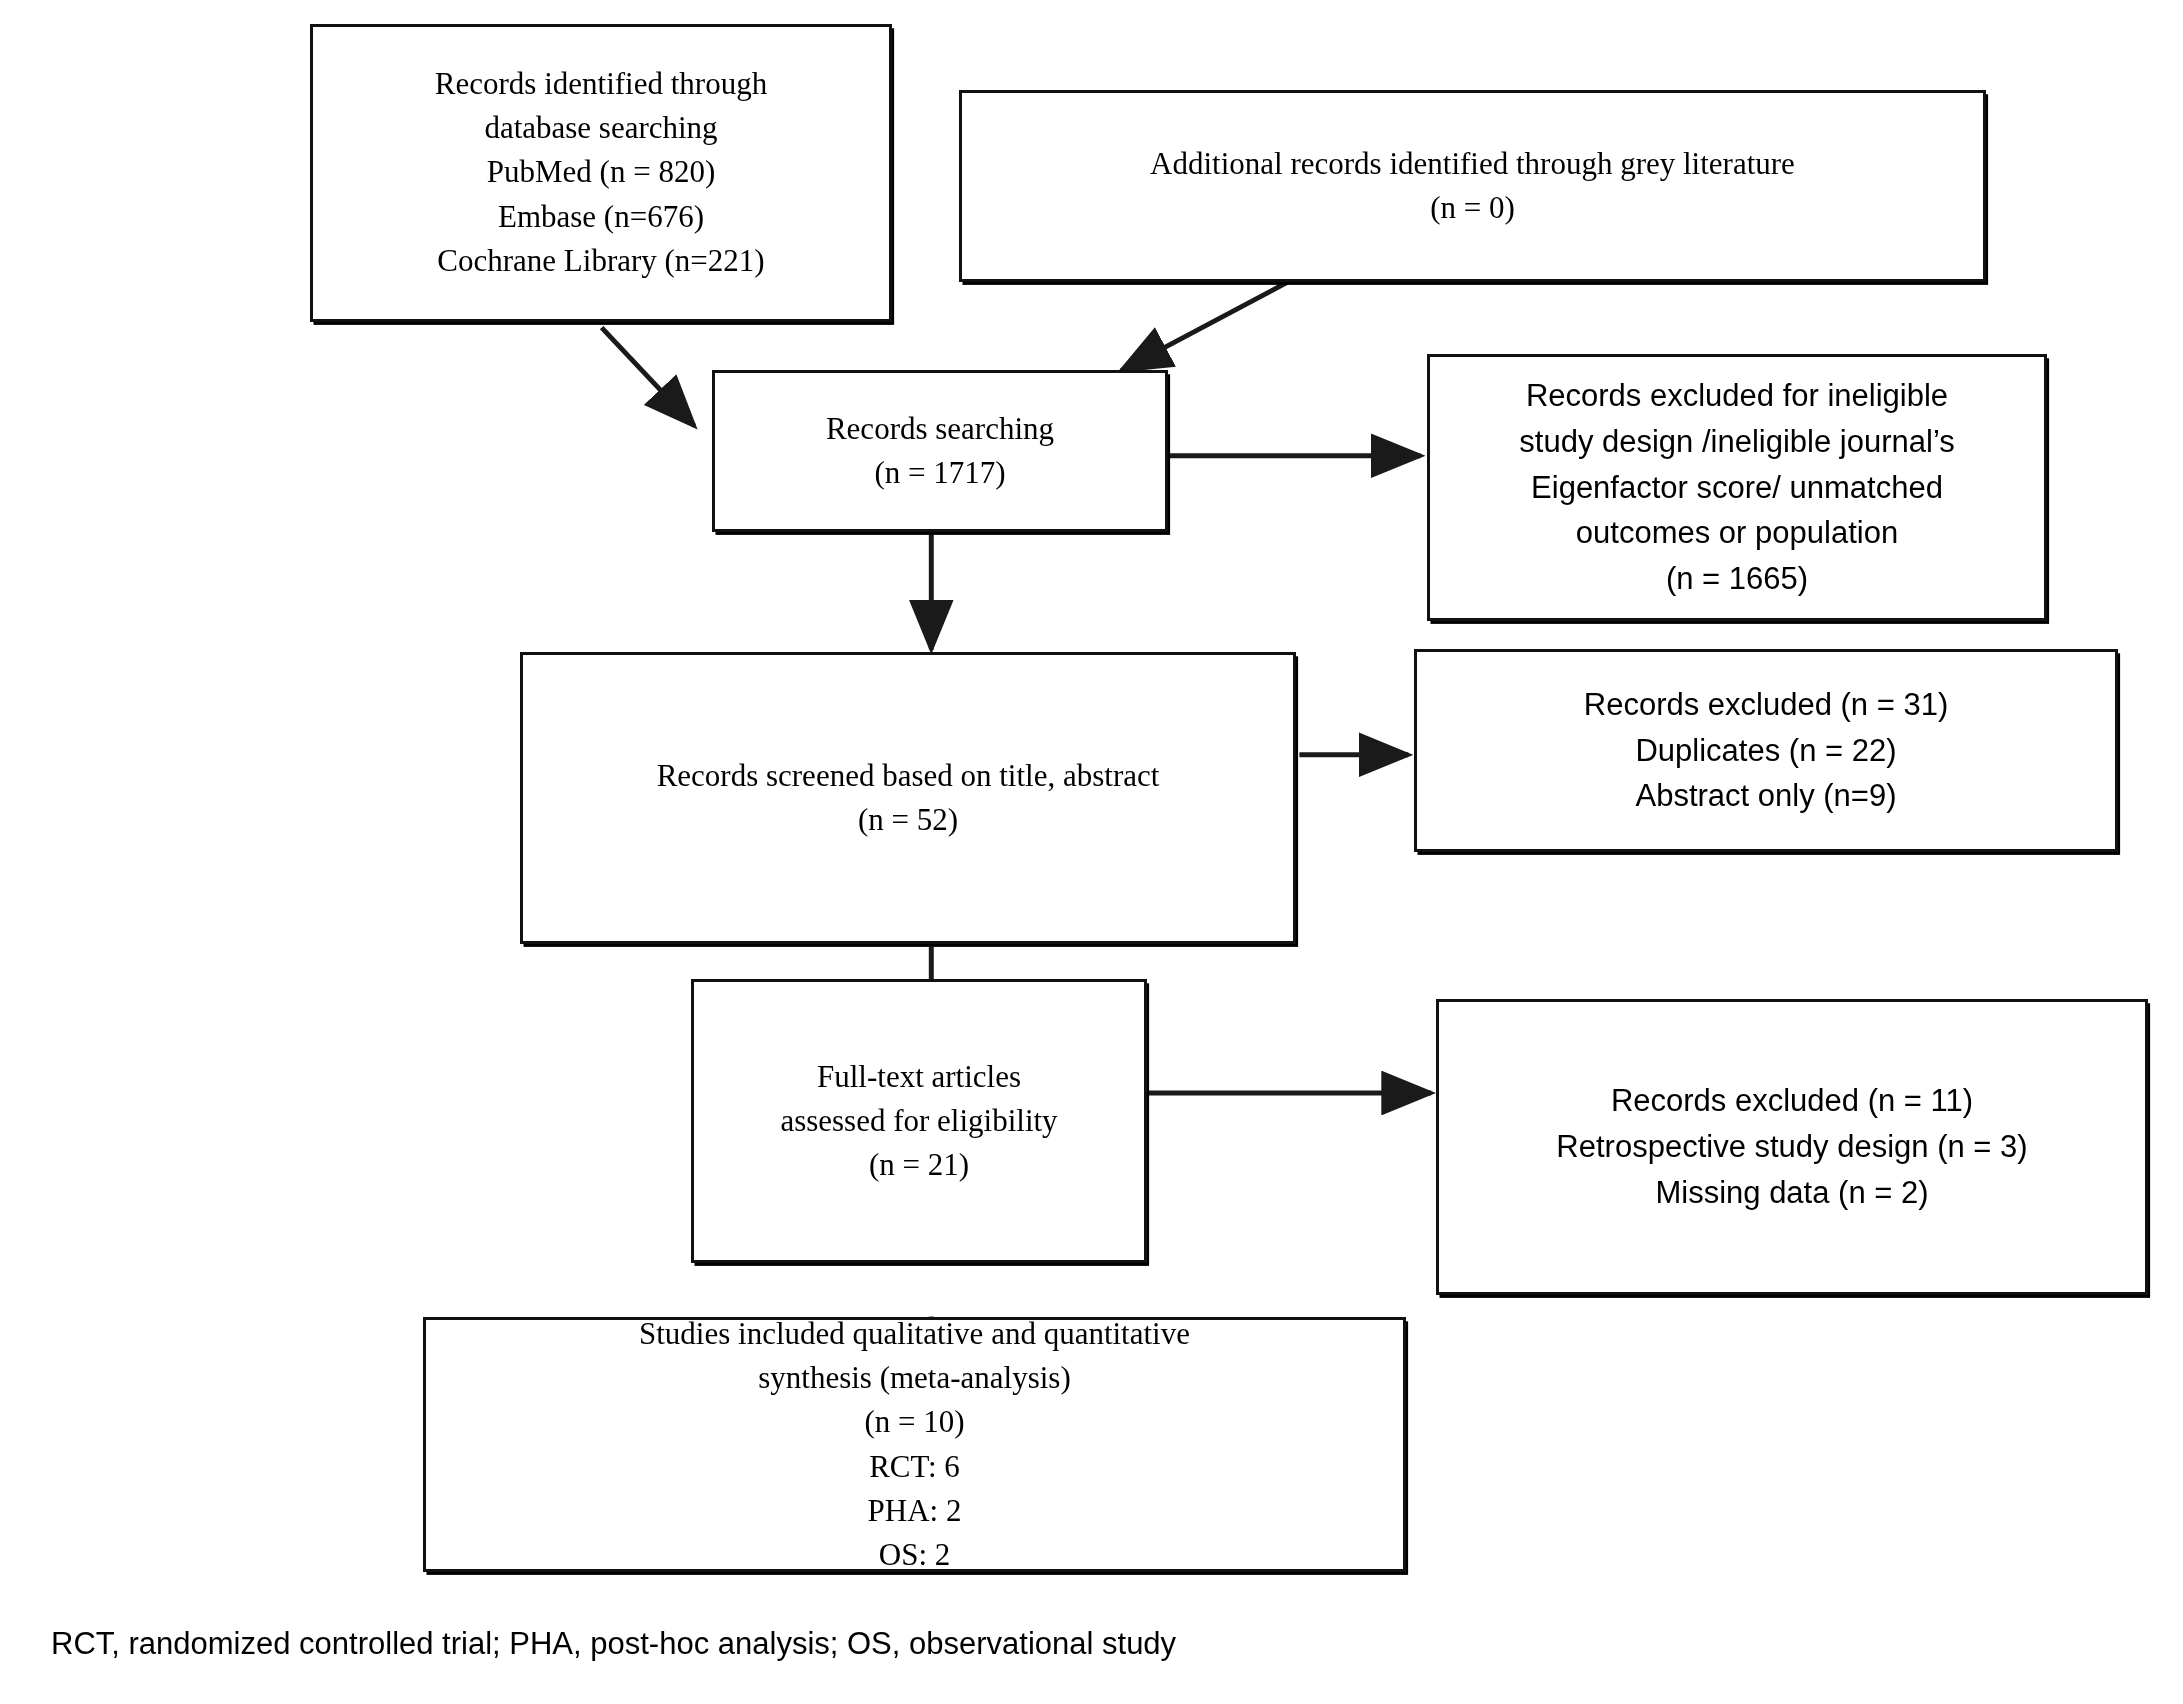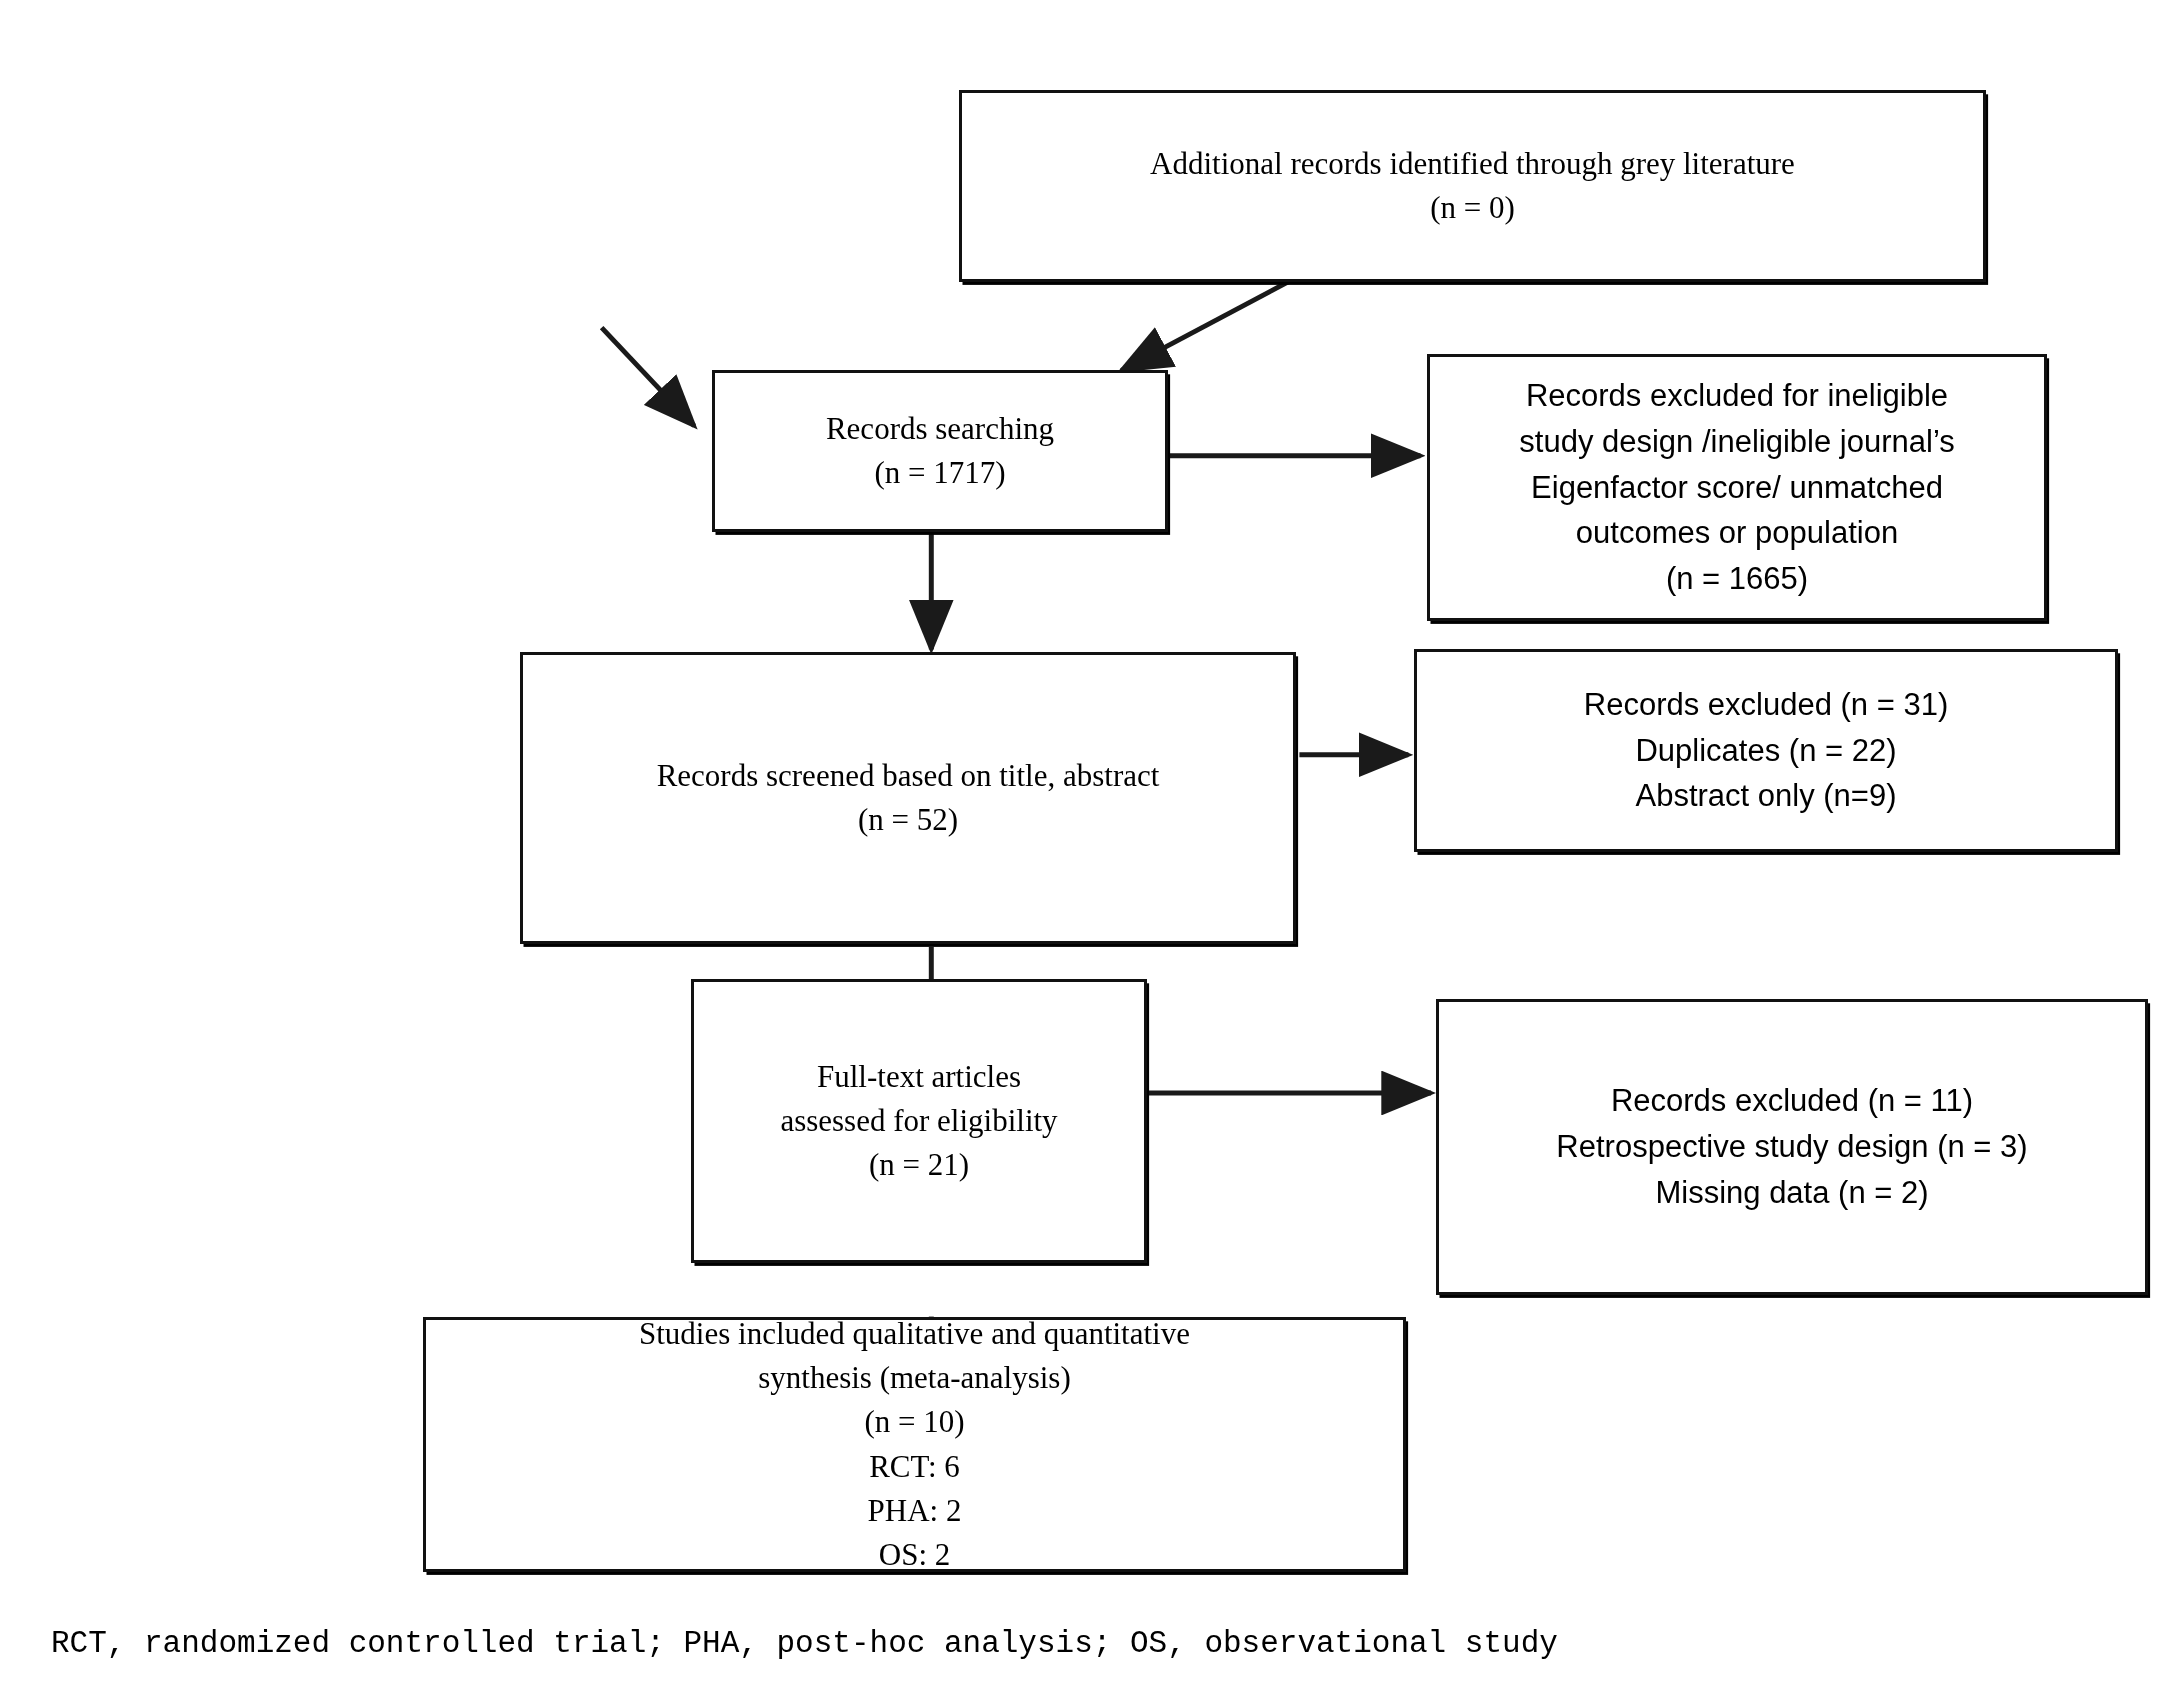--- a/index.html
+++ b/index.html
@@ -24,21 +24,21 @@
     text-align:center;
     line-height:1.42;
   }
   .box .ln{display:block;white-space:nowrap;}
   .serif{font-family:"Liberation Serif", serif;font-size:31px;}
   .sans{font-family:"Liberation Sans", sans-serif;font-size:31px;}
   .shadow{box-shadow:2.8px 3.6px 0 -0.7px #000;}
   svg.arrows{position:absolute;left:0;top:0;width:2183px;height:1704px;pointer-events:none;}
   .footnote{
     position:absolute;
-    font-family:Liberation Mono, monospace;
+    font-family:Liberation Sans, sans-serif;
     font-size:31px;
     white-space:nowrap;
   }
 </style>
 </head>
 <body>
 
 <div id="canvas">
 
   <svg class="arrows" viewBox="0 0 3066 2393">
@@ -69,20 +69,27 @@
 
   <svg class="arrows" viewBox="0 0 3066 2393">
     <defs>
       <marker id="ah2" markerWidth="11" markerHeight="9" refX="10" refY="4.5" orient="auto" markerUnits="strokeWidth">
         <path d="M0,0 L11,4.5 L0,9 z" fill="#1a1a1a"></path>
       </marker>
     </defs>
     <line x1="1308" y1="1993" x2="1308" y2="1850" stroke="#1a1a1a" stroke-width="7" transform="rotate(180 1308 1921)" marker-end="url(#ah2)"></line>
   </svg>
 
+  <div class="box shadow serif" style="left:310px;top:23.5px;width:582px;height:298px;padding:10px 15.7px;">
+    <span class="ln">Records identified through</span>
+    <span class="ln">database searching</span>
+    <span class="ln">PubMed (n = 820)</span>
+    <span class="ln">Embase (n=676)</span>
+    <span class="ln">Cochrane Library (n=221)</span>
+  </div>
 
   <div class="box shadow serif" style="left:959px;top:90px;width:1027px;height:192px;padding:7.1px 15.7px;">
     <span class="ln">Additional records identified through grey literature</span>
     <span class="ln">(n = 0)</span>
   </div>
 
   <div class="box shadow serif" style="left:712px;top:370px;width:456px;height:162px;padding:5.7px 13px;">
     <span class="ln">Records searching</span>
     <span class="ln">(n = 1717)</span>
   </div>

